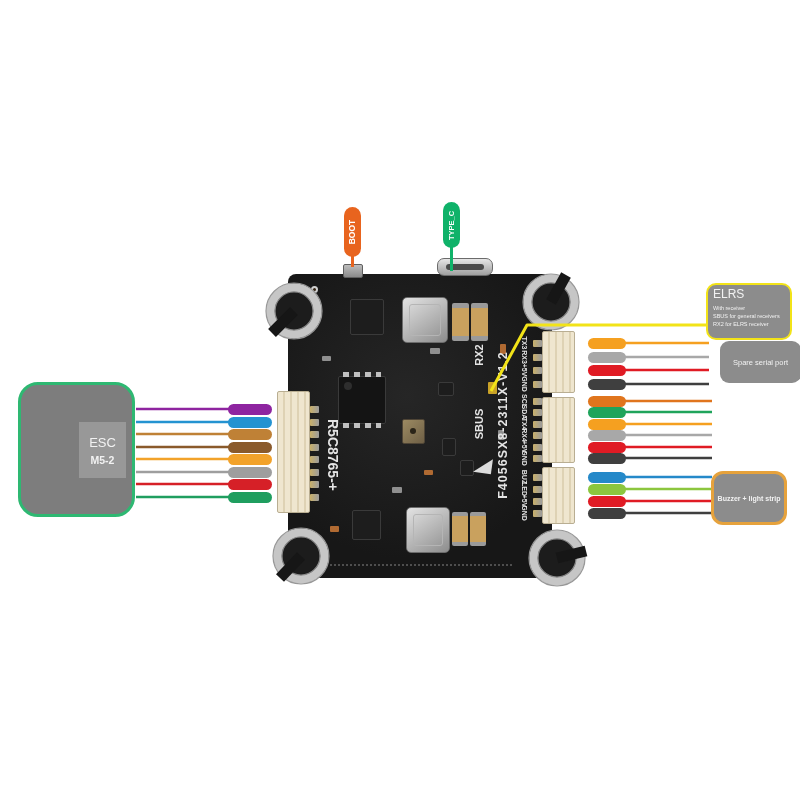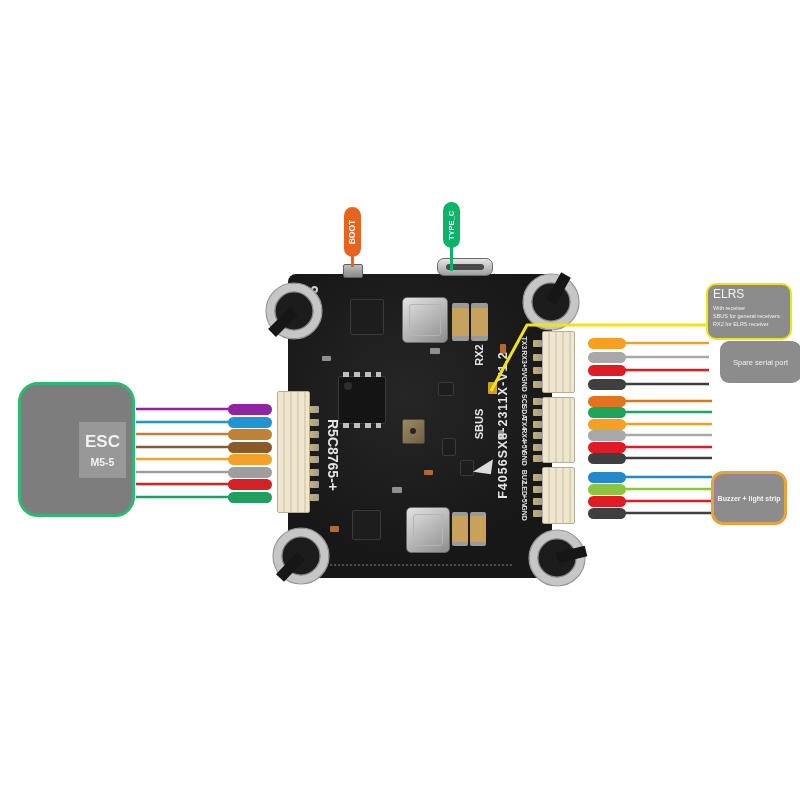--- a/index.html
+++ b/index.html
@@ -149,22 +149,22 @@
   <div class="stem" style="left:450px;top:247px;width:2.5px;height:24px;background:#0fb269;"></div>
   <div id="boot-pill" class="abs z3 flexc" style="left:344px;top:207px;width:17px;height:50px;border-radius:9px;background:#e8641e;">
     <span class="vtext" style="font-weight:bold;font-size:8.5px;color:#fff;">BOOT</span>
   </div>
   <div id="typec-pill" class="abs z3 flexc" style="left:443px;top:202px;width:17px;height:46px;border-radius:9px;background:#0fb269;">
     <span class="vtext" style="font-weight:bold;font-size:7.5px;color:#fff;">TYPE_C</span>
   </div>
 
   <div id="box-esc" class="callout" style="left:18px;top:382px;width:117px;height:135px;border-radius:20px;background:#7d7d7d;border:3px solid #2eb872;">
     <div style="position:absolute;left:58px;top:37px;width:47px;height:56px;background:#989898;display:flex;flex-direction:column;align-items:center;justify-content:center;gap:4px;">
-      <span style="font-weight:bold;font-size:17px;">ESC</span>
-      <span style="font-weight:bold;font-size:10.5px;">M5-5</span>
+      <span style="font-weight:normal;font-size:13px;">ESC</span>
+      <span style="font-weight:bold;font-size:10.5px;">M5-2</span>
     </div>
   </div>
 
   <div id="box-elrs" class="callout" style="left:706px;top:283px;width:86px;height:57px;border-radius:10px;border:2.5px solid #f2e318;padding:2px 5px;">
     <div style="font-size:12px;">ELRS</div>
     <div style="font-size:5.5px;line-height:8px;margin-top:3px;">With receiver</div>
     <div style="font-size:5.5px;line-height:8px;">SBUS for general receivers</div>
     <div style="font-size:5.5px;line-height:8px;">RX2 for ELRS receiver</div>
   </div>
   <div id="box-serial" class="callout flexc" style="left:708px;top:341px;width:81px;height:42px;border-radius:9px;font-size:7.5px;margin-left:12px;">

